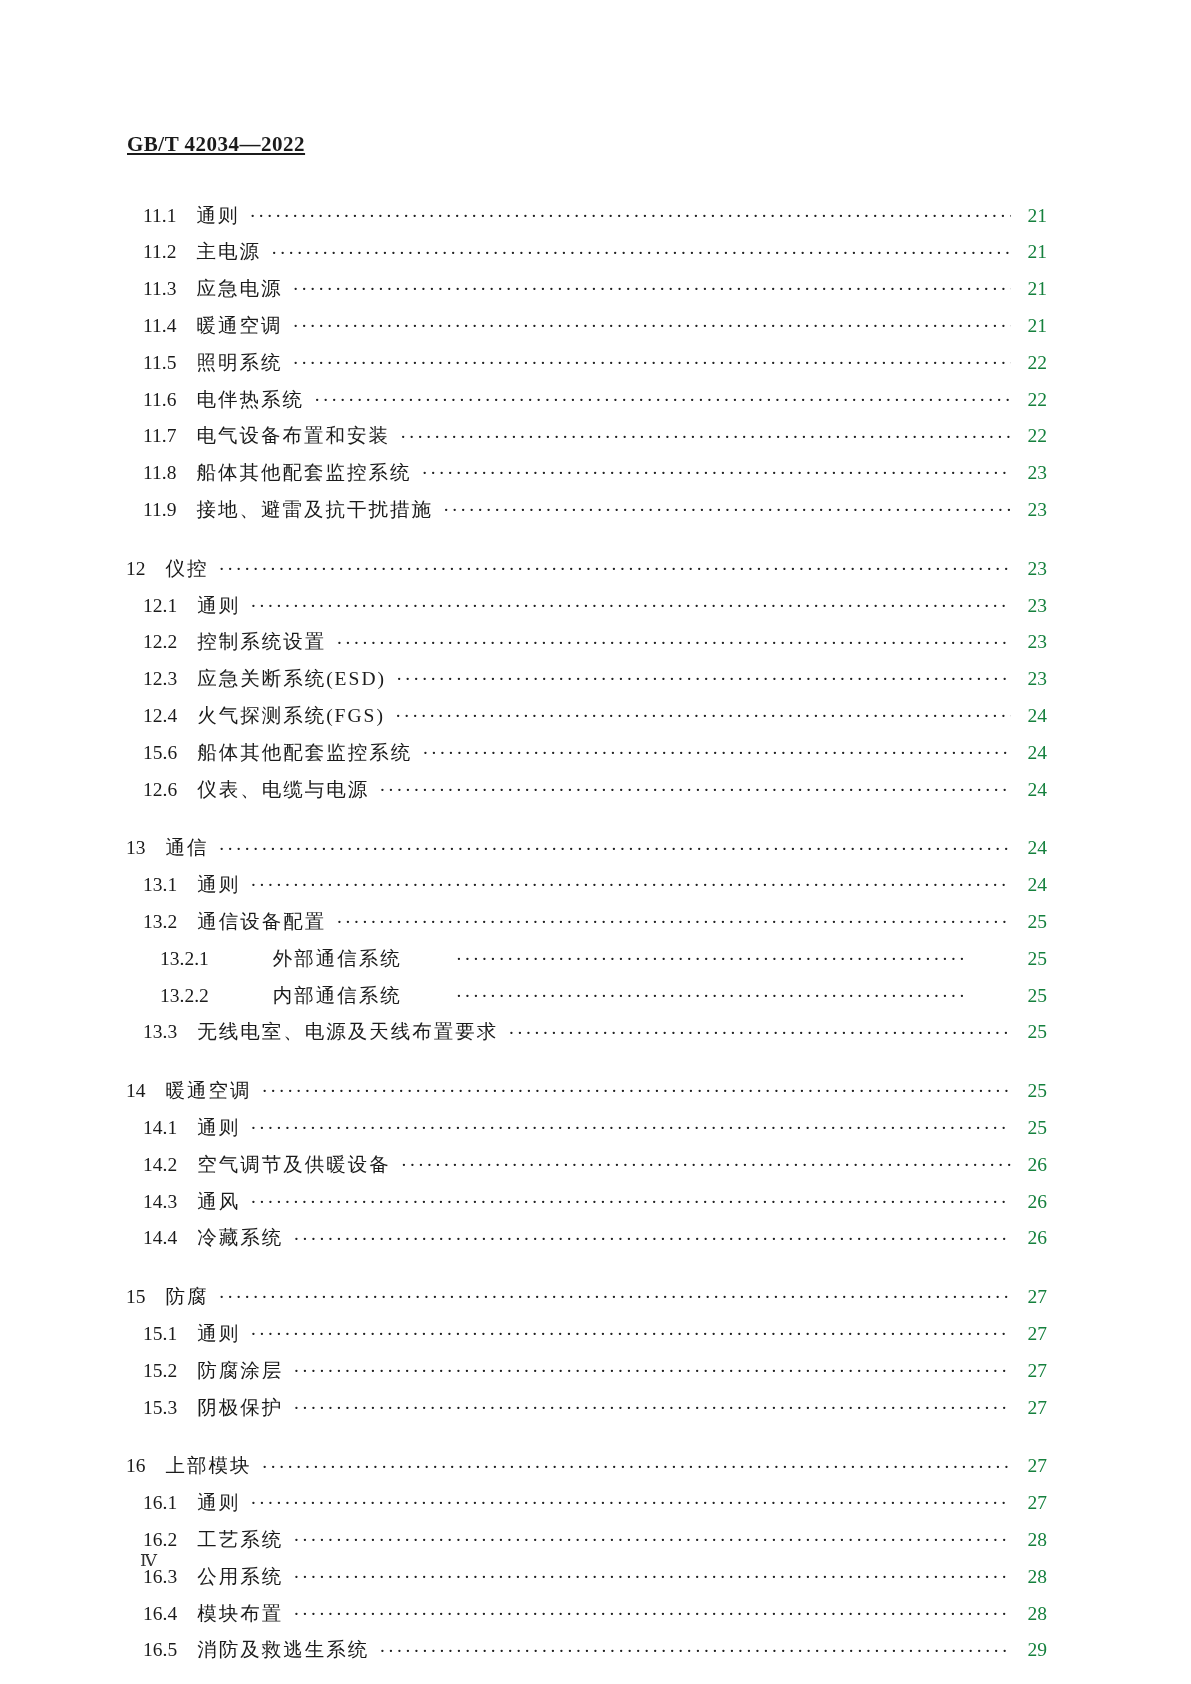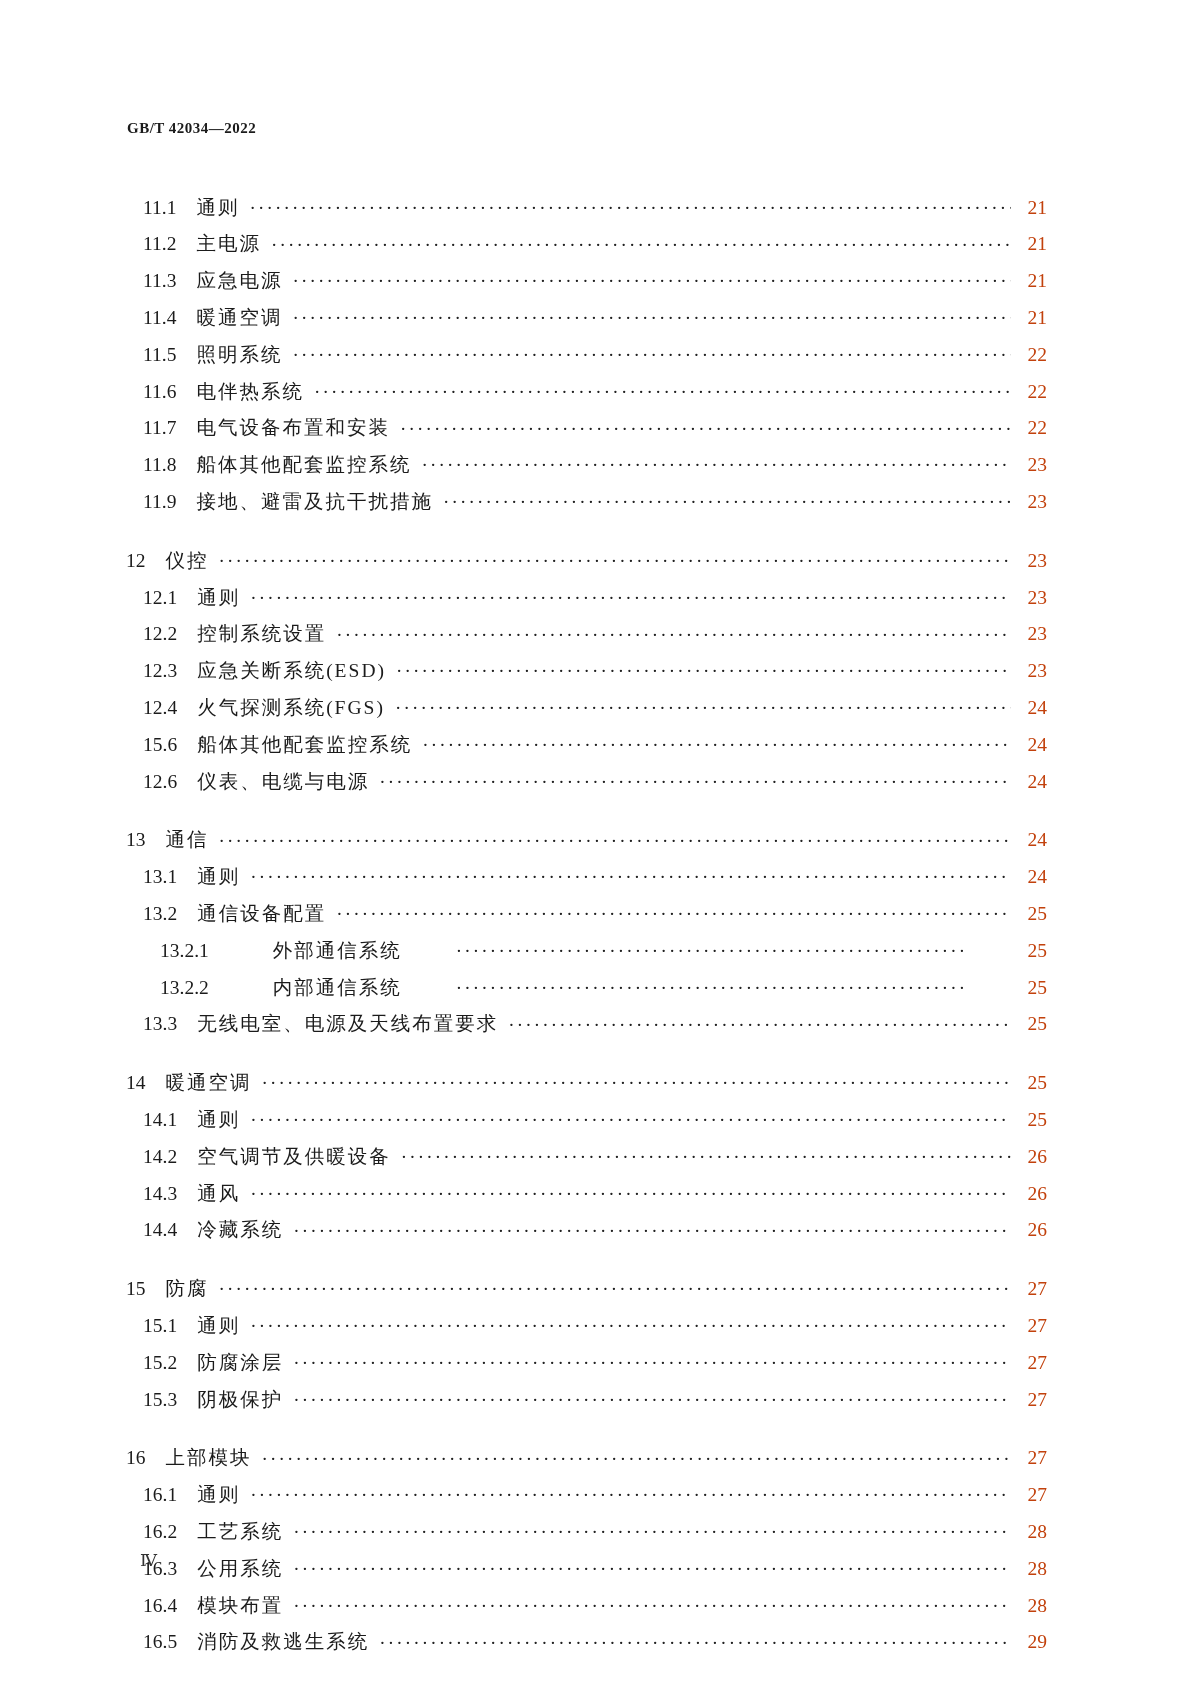--- a/index.html
+++ b/index.html
@@ -8,29 +8,30 @@
     background: #ffffff;
   }
   body {
     position: relative;
     font-family: "Liberation Serif", "DejaVu Serif", serif;
     color: #1b1b1b;
     overflow: hidden;
   }
   .doc-header {
     position: absolute;
-    left: 127px; top: 120px;
+    left: 127px; top: 132px;
     font-weight: bold;
-    font-size: 15px;
+    font-size: 21px;
     letter-spacing: 0.5px;
     white-space: nowrap;
+    text-decoration: underline;
   }
   .toc {
     position: absolute;
-    left: 0; top: 189px;
+    left: 0; top: 197px;
     width: 100%;
   }
   .row {
     display: flex;
     align-items: center;
     height: 36.8px;
     padding-right: 144px;
     font-size: 19.5px;
     line-height: 1;
   }
@@ -53,21 +54,21 @@
     white-space: nowrap;
     margin: 0 8px 0 10px;
     letter-spacing: 2.2px;
     font-size: 19px;
     color: #222222;
   }
   .page-num {
     flex: none;
     min-width: 28px;
     text-align: right;
-    color: #c2410c;
+    color: #15803d;
   }
   .doc-footer {
     position: absolute;
     left: 140px; top: 1550px;
     font-size: 17px;
     color: #333333;
   }
 </style>
 </head>
 <body>

